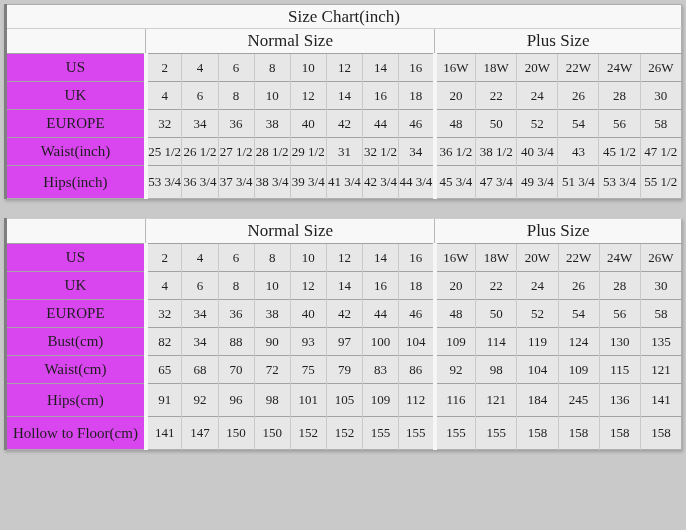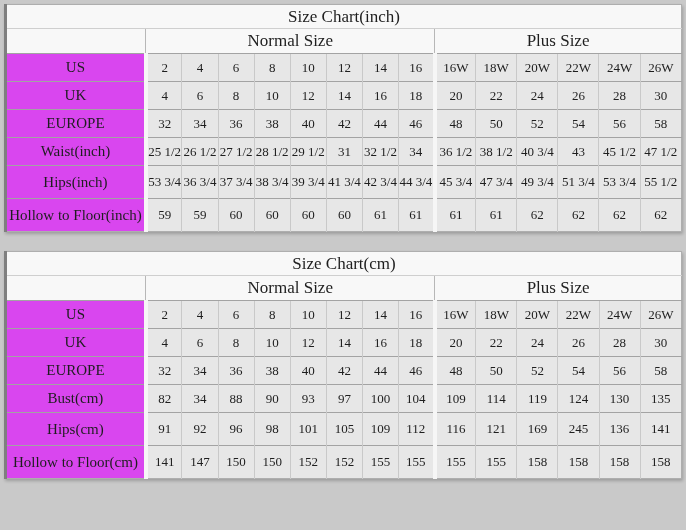--- a/index.html
+++ b/index.html
@@ -182,37 +182,20 @@
             <td class="data-cell">41 3/4</td>
             <td class="data-cell">42 3/4</td>
             <td class="data-cell">44 3/4</td>
             <td class="data-cell plus-start">45 3/4</td>
             <td class="data-cell">47 3/4</td>
             <td class="data-cell">49 3/4</td>
             <td class="data-cell">51 3/4</td>
             <td class="data-cell">53 3/4</td>
             <td class="data-cell">55 1/2</td>
           </tr>
-          <tr class="data-row tall">
-            <td class="label-cell">Hollow to Floor(inch)</td>
-            <td class="data-cell col-first">59</td>
-            <td class="data-cell">59</td>
-            <td class="data-cell">60</td>
-            <td class="data-cell">60</td>
-            <td class="data-cell">60</td>
-            <td class="data-cell">60</td>
-            <td class="data-cell">61</td>
-            <td class="data-cell">61</td>
-            <td class="data-cell plus-start">61</td>
-            <td class="data-cell">61</td>
-            <td class="data-cell">62</td>
-            <td class="data-cell">62</td>
-            <td class="data-cell">62</td>
-            <td class="data-cell">62</td>
-          </tr>
         </tbody>
     </table>
   </div>
   <div class="chart-wrap">
     <table class="size-chart">
       <colgroup>
         <col class="col-label">
         <col class="col-n">
           <col class="col-n">
           <col class="col-n">
@@ -222,23 +205,20 @@
           <col class="col-n">
           <col class="col-n">
         <col class="col-p">
           <col class="col-p">
           <col class="col-p">
           <col class="col-p">
         <col class="col-p">
           <col class="col-p">
       </colgroup>
       <tbody>
-          <tr class="title-row">
-            <td class="title-cell" colspan="15">Size Chart(cm)</td>
-          </tr>
           <tr class="group-row">
             <td class="corner-cell"></td>
             <td class="group-cell" colspan="8">Normal Size</td>
             <td class="group-cell" colspan="6">Plus Size</td>
           </tr>
           <tr class="data-row">
             <td class="label-cell">US</td>
             <td class="data-cell col-first">2</td>
             <td class="data-cell">4</td>
             <td class="data-cell">6</td>
@@ -298,33 +278,50 @@
             <td class="data-cell">97</td>
             <td class="data-cell">100</td>
             <td class="data-cell">104</td>
             <td class="data-cell plus-start">109</td>
             <td class="data-cell">114</td>
             <td class="data-cell">119</td>
             <td class="data-cell">124</td>
             <td class="data-cell">130</td>
             <td class="data-cell">135</td>
           </tr>
+          <tr class="data-row">
+            <td class="label-cell">Waist(cm)</td>
+            <td class="data-cell col-first">65</td>
+            <td class="data-cell">68</td>
+            <td class="data-cell">70</td>
+            <td class="data-cell">72</td>
+            <td class="data-cell">75</td>
+            <td class="data-cell">79</td>
+            <td class="data-cell">83</td>
+            <td class="data-cell">86</td>
+            <td class="data-cell plus-start">92</td>
+            <td class="data-cell">98</td>
+            <td class="data-cell">104</td>
+            <td class="data-cell">109</td>
+            <td class="data-cell">115</td>
+            <td class="data-cell">121</td>
+          </tr>
           <tr class="data-row tall">
             <td class="label-cell">Hips(cm)</td>
             <td class="data-cell col-first">91</td>
             <td class="data-cell">92</td>
             <td class="data-cell">96</td>
             <td class="data-cell">98</td>
             <td class="data-cell">101</td>
             <td class="data-cell">105</td>
             <td class="data-cell">109</td>
             <td class="data-cell">112</td>
             <td class="data-cell plus-start">116</td>
             <td class="data-cell">121</td>
-            <td class="data-cell">169</td>
+            <td class="data-cell">184</td>
             <td class="data-cell">245</td>
             <td class="data-cell">136</td>
             <td class="data-cell">141</td>
           </tr>
           <tr class="data-row tall">
             <td class="label-cell">Hollow to Floor(cm)</td>
             <td class="data-cell col-first">141</td>
             <td class="data-cell">147</td>
             <td class="data-cell">150</td>
             <td class="data-cell">150</td>

